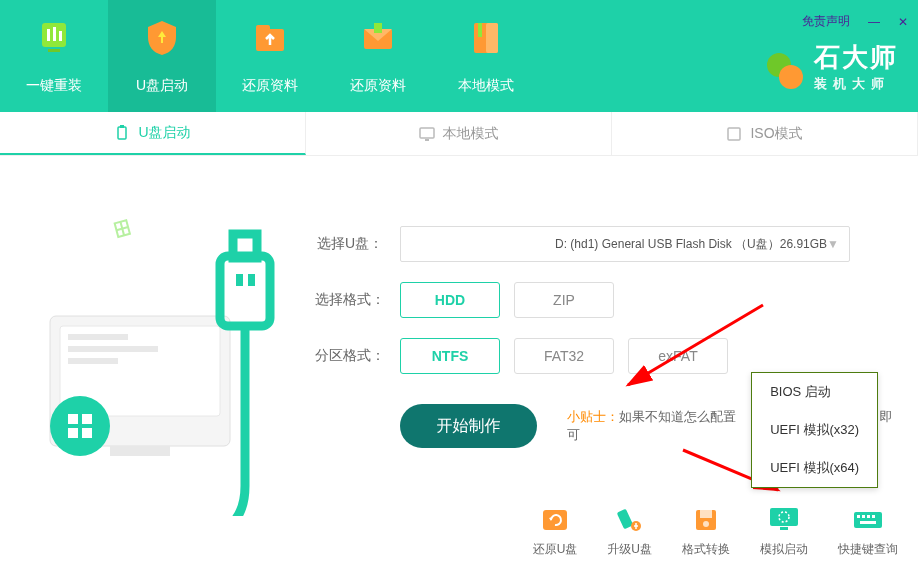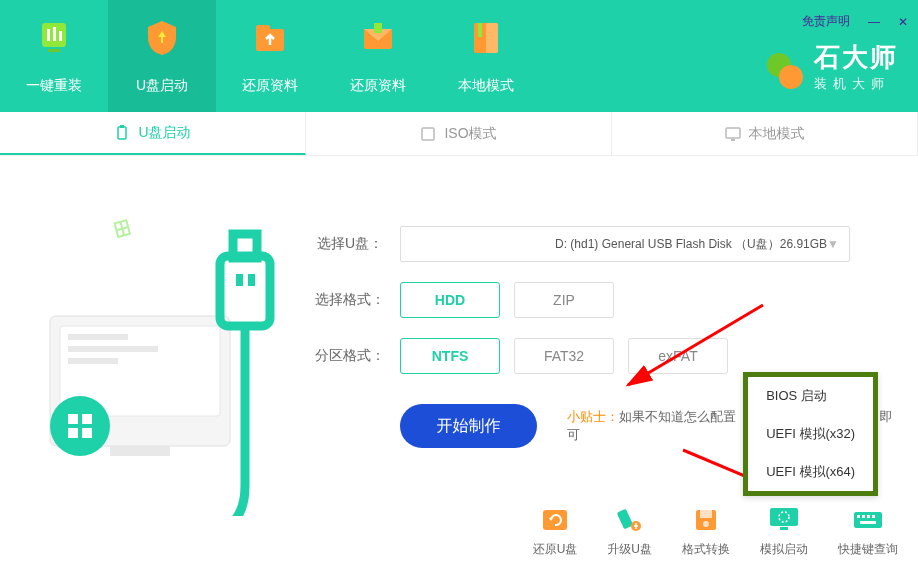--- a/index.html
+++ b/index.html
@@ -7,41 +7,41 @@
   .header { background: #1ed1a8; height: 112px; display: flex; align-items: flex-end; position: relative; }
   .header-top { position: absolute; top: 13px; right: 10px; color: #4c1d95; font-size: 12px; display: flex; align-items: center; gap: 18px; }
   .header-top span { cursor: pointer; }
   .nav-items { display: flex; height: 100%; }
   .nav-item { width: 108px; height: 100%; display: flex; flex-direction: column; align-items: center; justify-content: center; color: #fff; font-size: 14px; cursor: pointer; gap: 20px; }
   .nav-item.active { background: #18bc96; }
   .nav-icon { width: 40px; height: 40px; display: flex; align-items: center; justify-content: center; }
   .logo-area { position: absolute; right: 20px; top: 40px; color: #fff; display: flex; align-items: flex-end; gap: 7px; }
   .logo-text { display: flex; flex-direction: column; }
   .logo-title { font-size: 26px; font-weight: bold; letter-spacing: 2px; }
-  .logo-sub { font-size: 13px; letter-spacing: 6px; opacity: 0.9; }
+  .logo-sub { font-size: 13px; letter-spacing: 6px; opacity: 0.9; font-weight: bold; }
   .sub-tabs { display: flex; height: 44px; border-bottom: 1px solid #eee; }
   .sub-tab { flex: 1; display: flex; align-items: center; justify-content: center; gap: 8px; color: #999; font-size: 14px; cursor: pointer; border-right: 1px solid #eee; }
   .sub-tab.active { color: #1ed1a8; border-bottom: 2px solid #1ed1a8; }
   .main { display: flex; padding: 40px 20px 0 20px; position: relative; }
   .left-illustration { width: 260px; height: 320px; position: relative; }
   .form-area { flex: 1; padding-left: 30px; padding-top: 30px; }
   .form-row { display: flex; align-items: center; margin-bottom: 20px; }
   .form-label { width: 80px; color: #666; font-size: 14px; text-align: center; margin-right: 10px; }
   .select-box { flex: 1; max-width: 450px; height: 36px; border: 1px solid #ddd; border-radius: 2px; padding: 0 10px; display: flex; align-items: center; justify-content: flex-end; color: #555; font-size: 12px; font-family: monospace; cursor: pointer; }
   .btn-group { display: flex; gap: 14px; }
   .opt-btn { width: 100px; height: 36px; border: 1px solid #ddd; border-radius: 3px; background: #fff; color: #888; font-size: 14px; cursor: pointer; display: flex; align-items: center; justify-content: center; }
   .opt-btn.selected { border-color: #1ed1a8; color: #1ed1a8; font-weight: bold; }
   .action-row { display: flex; align-items: center; margin-top: 30px; margin-left: 90px; gap: 30px; }
-  .start-btn { background: #1d4ed8; color: #fff; border-radius: 24px; width: 140px; height: 44px; display: flex; align-items: center; justify-content: center; font-size: 16px; cursor: pointer; }
+  .start-btn { background: #0f766e; color: #fff; border-radius: 24px; width: 140px; height: 44px; display: flex; align-items: center; justify-content: center; font-size: 16px; cursor: pointer; }
   .tip { font-size: 13px; color: #666; }
   .tip-label { color: #ff8a00; }
   .bottom-tools { position: absolute; bottom: 20px; right: 20px; display: flex; gap: 30px; }
   .tool { display: flex; flex-direction: column; align-items: center; gap: 6px; color: #666; font-size: 12px; cursor: pointer; }
   .tool-icon { width: 36px; height: 30px; display: flex; align-items: center; justify-content: center; }
-  .popup { position: absolute; right: 40px; top: 372px; border: 5px solid #4d7c0f; background: #fff; box-shadow: 0 2px 6px rgba(0,0,0,0.15); z-index: 10; }
+  .popup { position: absolute; right: 40px; top: 372px; border: 1px solid #4d7c0f; background: #fff; box-shadow: 0 2px 6px rgba(0,0,0,0.15); z-index: 10; }
   .popup-item { padding: 10px 18px; font-size: 13px; color: #333; cursor: pointer; white-space: nowrap; }
   .arrow { position: absolute; pointer-events: none; }
   .arrow1 { right: 150px; top: 300px; }
   .arrow2 { right: 120px; top: 445px; }
 </style>
 </head>
 <body>
 
 <div class="header">
   <div class="header-top">
@@ -117,30 +117,30 @@
 <div class="sub-tabs">
   <div class="sub-tab active">
     <svg width="16" height="16">
         <rect x="4" y="2" width="8" height="12" rx="1" fill="none" stroke="#1ed1a8" stroke-width="1.5"></rect>
         <rect x="6" y="0" width="4" height="3" fill="#1ed1a8"></rect>
       </svg>
     <span>U盘启动</span>
   </div>
   <div class="sub-tab">
     <svg width="16" height="16">
-        <rect x="2" y="2" width="12" height="12" rx="1" fill="none" stroke="#bbb" stroke-width="1.5"></rect>
-      </svg>
-    <span>ISO模式</span>
+        <rect x="1" y="2" width="14" height="10" rx="1" fill="none" stroke="#bbb" stroke-width="1.5"></rect>
+        <rect x="6" y="13" width="4" height="2" fill="#bbb"></rect>
+      </svg>
+    <span>本地模式</span>
   </div>
   <div class="sub-tab">
     <svg width="16" height="16">
-        <rect x="1" y="2" width="14" height="10" rx="1" fill="none" stroke="#bbb" stroke-width="1.5"></rect>
-        <rect x="6" y="13" width="4" height="2" fill="#bbb"></rect>
-      </svg>
-    <span>本地模式</span>
+        <rect x="2" y="2" width="12" height="12" rx="1" fill="none" stroke="#bbb" stroke-width="1.5"></rect>
+      </svg>
+    <span>ISO模式</span>
   </div>
 </div>
 
 <div class="main">
   <div class="left-illustration">
     <svg width="260" height="320">
       <rect x="30" y="120" width="180" height="130" rx="6" fill="#f5f5f5" stroke="#e0e0e0"></rect>
       <rect x="40" y="130" width="160" height="90" rx="3" fill="#fff" stroke="#e8e8e8"></rect>
       <rect x="48" y="138" width="60" height="6" fill="#e8e8e8"></rect>
       <rect x="48" y="150" width="90" height="6" fill="#e8e8e8"></rect>

